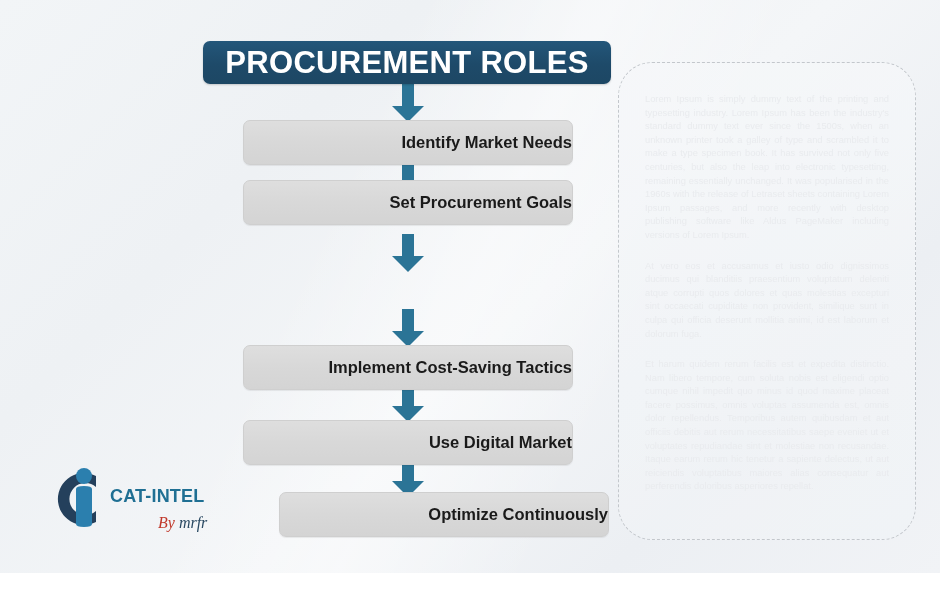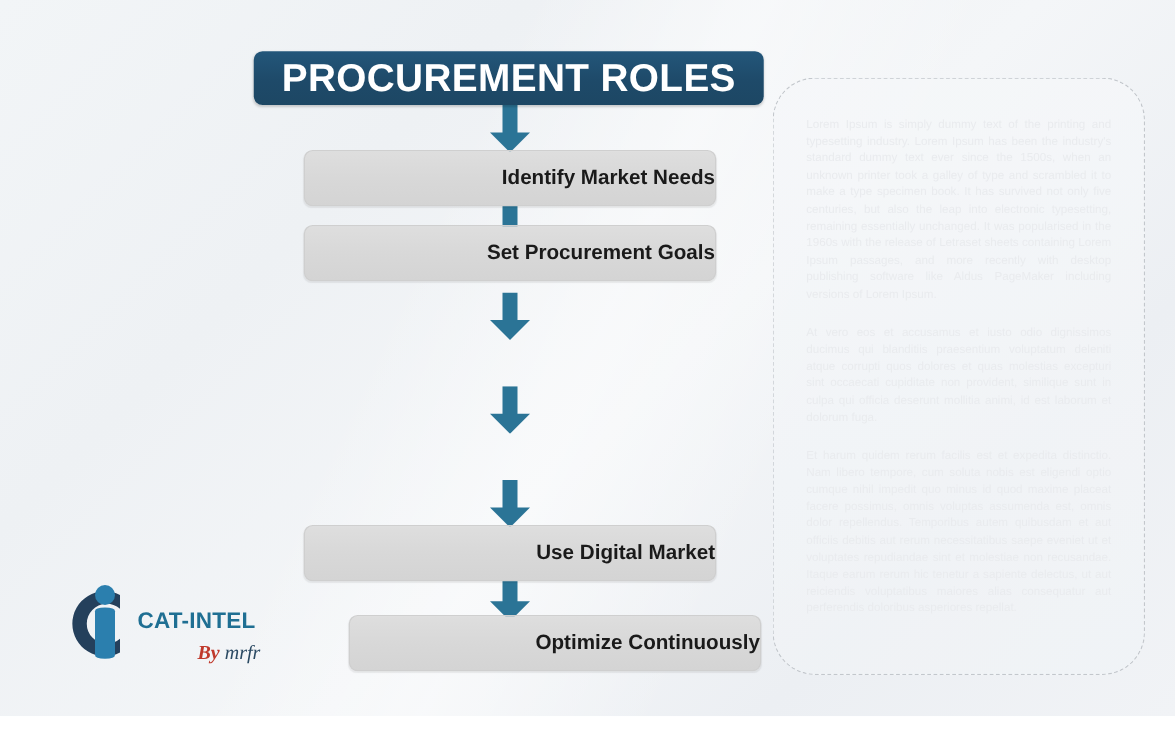--- a/index.html
+++ b/index.html
@@ -115,21 +115,21 @@
     color:#1f6f93;
     white-space:nowrap;
   }
   #logo-sub{
     position:absolute; left:106px; top:52px;
     font-size:16px;
     font-style:italic;
     font-family:"Liberation Serif", serif;
     white-space:nowrap;
   }
-  #logo-sub .by{ color:#c0392b; font-weight:bold; }
+  #logo-sub .by{ color:#c0392b; font-weight:normal; }
   #logo-sub .mrfr{ color:#2b4a63;margin-top:35px; }
 </style>
 </head>
 <body>
 
 <div id="slide">
 
   <div id="title-banner">
     <span class="t">PROCUREMENT ROLES</span>
   </div>
@@ -152,20 +152,23 @@
   <svg class="arrow" style="top:459px;" viewBox="0 0 34 38">
       <path d="M11 0 H23 V22 H33 L17 38 L1 22 H11 Z" fill="#2b7496"></path>
     </svg>
 
   <div class="flow-box" style="top:120px;">
     <span class="t">Identify Market Needs</span>
   </div>
   <div class="flow-box" style="top:180px;">
     <span class="t">Set Procurement Goals</span>
   </div>
+  <div class="flow-box" style="top:345px;">
+    <span class="t">Implement Cost-Saving Tactics</span>
+  </div>
   <div class="flow-box" style="top:420px;">
     <span class="t">Use Digital Market</span>
   </div>
   <div class="flow-box" style="top:492px;margin-left:36px;">
     <span class="t">Optimize Continuously</span>
   </div>
 
   <div id="note-panel">
     <p>Lorem Ipsum is simply dummy text of the printing and typesetting industry. Lorem Ipsum has been the industry's standard dummy text ever since the 1500s, when an unknown printer took a galley of type and scrambled it to make a type specimen book. It has survived not only five centuries, but also the leap into electronic typesetting, remaining essentially unchanged. It was popularised in the 1960s with the release of Letraset sheets containing Lorem Ipsum passages, and more recently with desktop publishing software like Aldus PageMaker including versions of Lorem Ipsum.</p>
     <p>At vero eos et accusamus et iusto odio dignissimos ducimus qui blanditiis praesentium voluptatum deleniti atque corrupti quos dolores et quas molestias excepturi sint occaecati cupiditate non provident, similique sunt in culpa qui officia deserunt mollitia animi, id est laborum et dolorum fuga.</p>

